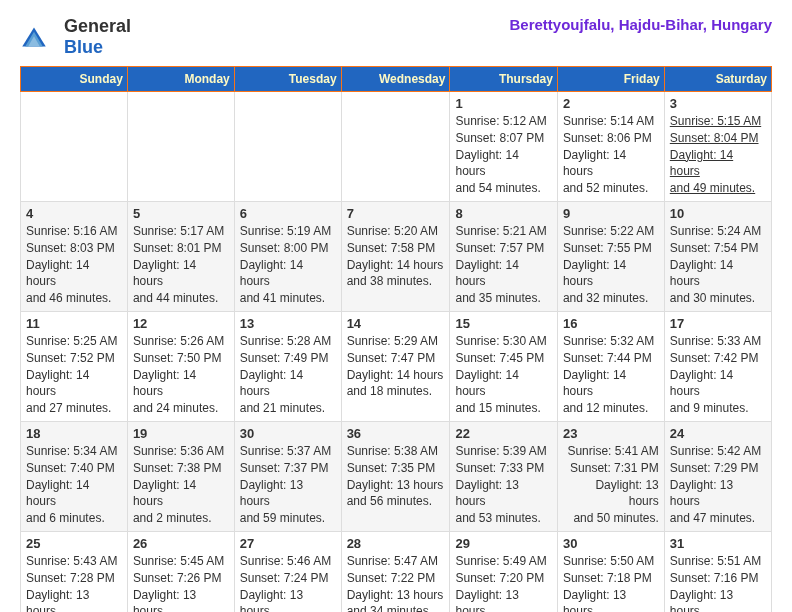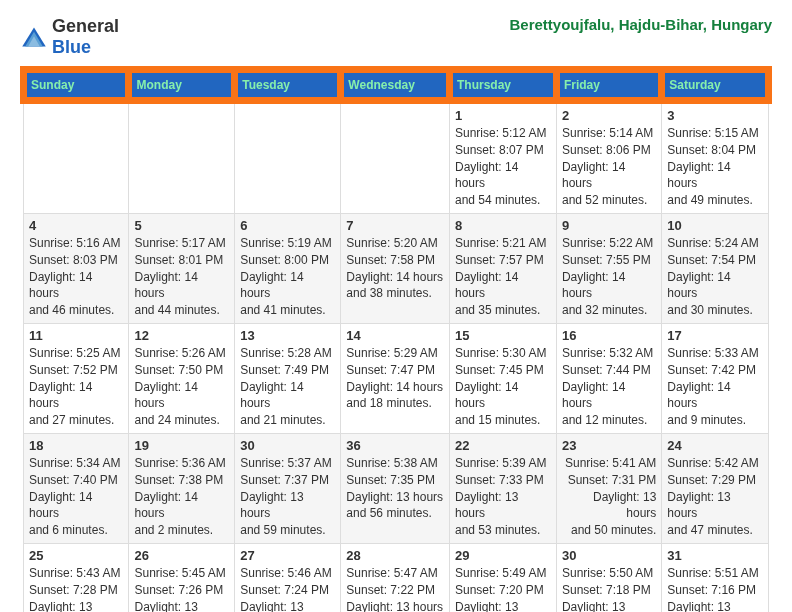--- a/index.html
+++ b/index.html
@@ -12,21 +12,21 @@
     }
     .header {
       display: flex;
       justify-content: space-between;
       align-items: flex-start;
       margin-bottom: 8px;
     }
     .logo {
       display: flex;
       align-items: center;
-      gap: 4px;
+      gap: 16px;
     }
     .logo-text-general {
       font-size: 18px;
       font-weight: bold;
       color: #333;
     }
     .logo-text-blue {
       font-size: 18px;
       font-weight: bold;
       color: #2166c0;
@@ -40,36 +40,36 @@
       text-align: right;
     }
     .month-year {
       font-size: 36px;
       font-weight: bold;
       color: #333;
       line-height: 1.1;
     }
     .location {
       font-size: 15px;
-      color: #15803d;
+      color: #6d28d9;
       font-weight: bold;
     }
     table {
       width: 100%;
       border-collapse: collapse;
       font-size: 10.5px;
     }
     thead tr th {
       background-color: #2166c0;
-      color: #86efac;
+      color: #fef9c3;
       padding: 5px 4px;
-      text-align: left;
+      text-align: right;
       font-size: 12px;
       font-weight: bold;
-      border: 7px solid #f97316;
+      border: 1px solid #f97316;
     }
     tbody tr {
       border-bottom: 1px solid #ccc;
     }
     tbody tr:nth-child(even) {
       background-color: #f5f5f5;
     }
     tbody tr:nth-child(odd) {
       background-color: #fff;
     }
@@ -143,21 +143,21 @@
         </td>
         <td>
           <span class="day-number">2</span>
           <div class="cell-detail" style="white-space: pre-line;">Sunrise: 5:14 AM
 Sunset: 8:06 PM
 Daylight: 14 hours
 and 52 minutes.</div>
         </td>
         <td>
           <span class="day-number">3</span>
-          <div class="cell-detail" style="white-space: pre-line;">Sunrise: 5:15 AM
+          <div class="cell-detail" style="white-space: pre-line; text-decoration: underline;">Sunrise: 5:15 AM
 Sunset: 8:04 PM
 Daylight: 14 hours
 and 49 minutes.</div>
         </td>
       </tr>
       <tr>
         <td>
           <span class="day-number">4</span>
           <div class="cell-detail" style="white-space: pre-line;">Sunrise: 5:16 AM
 Sunset: 8:03 PM

